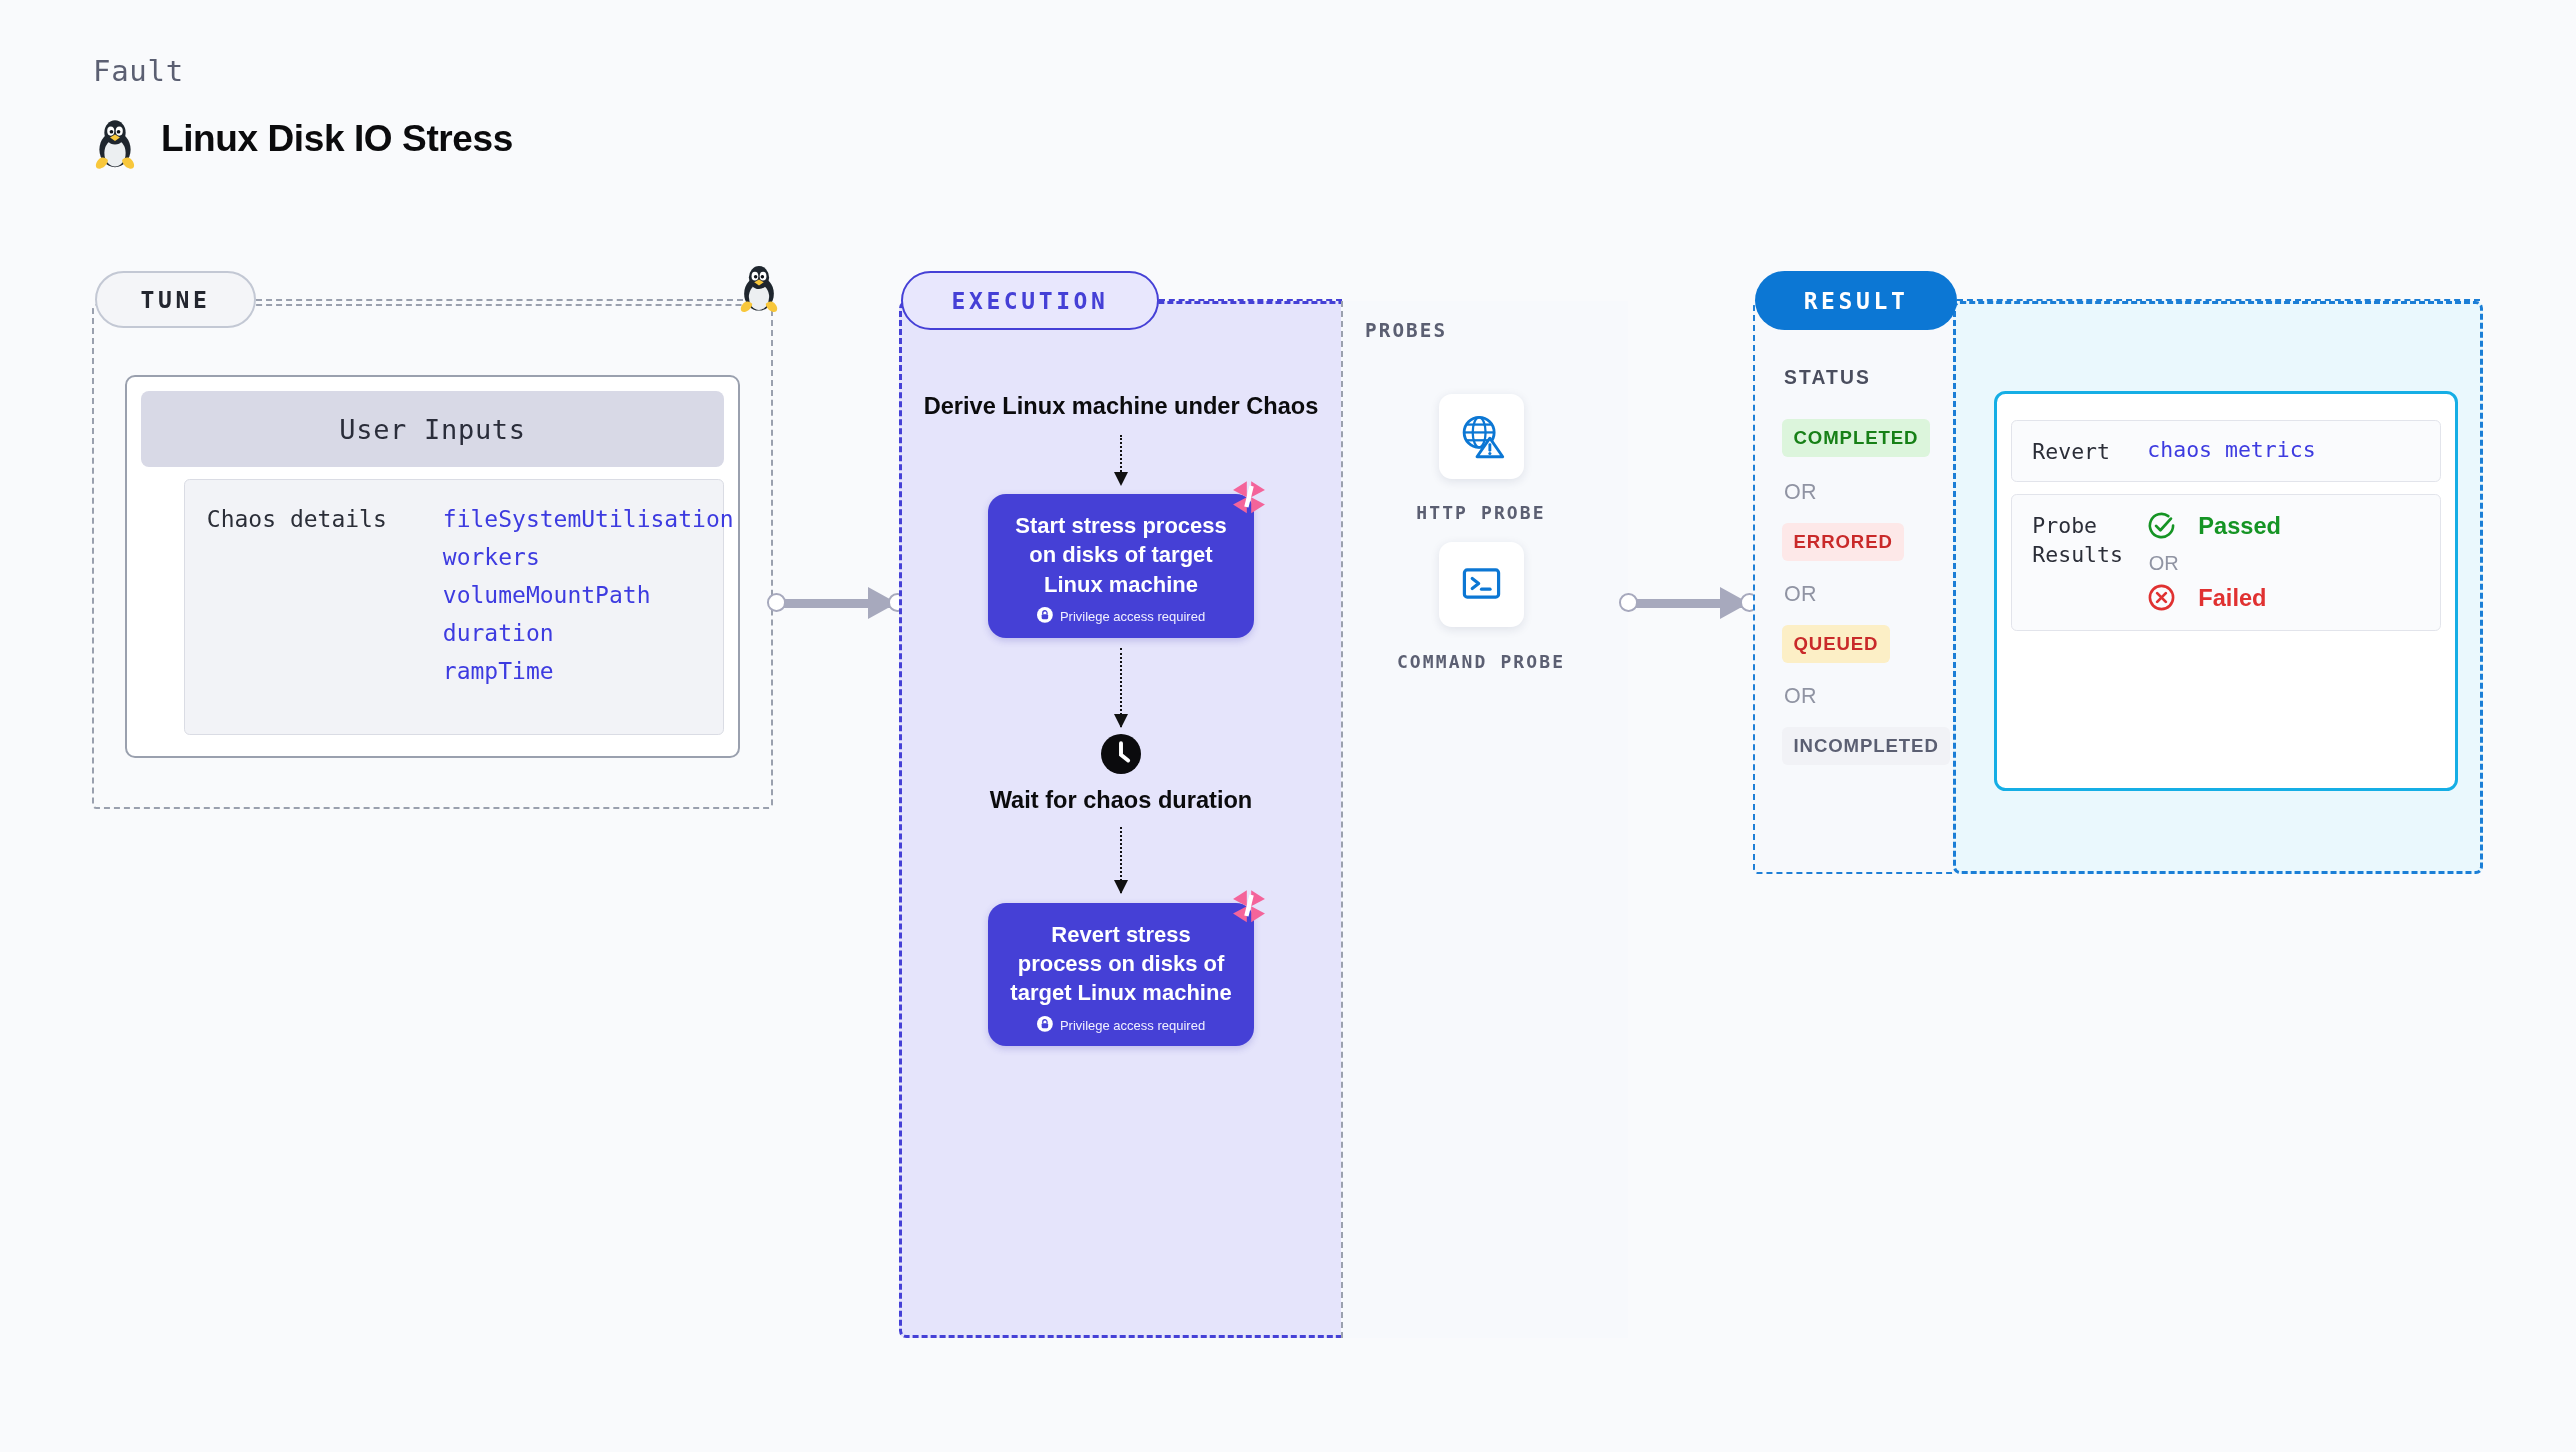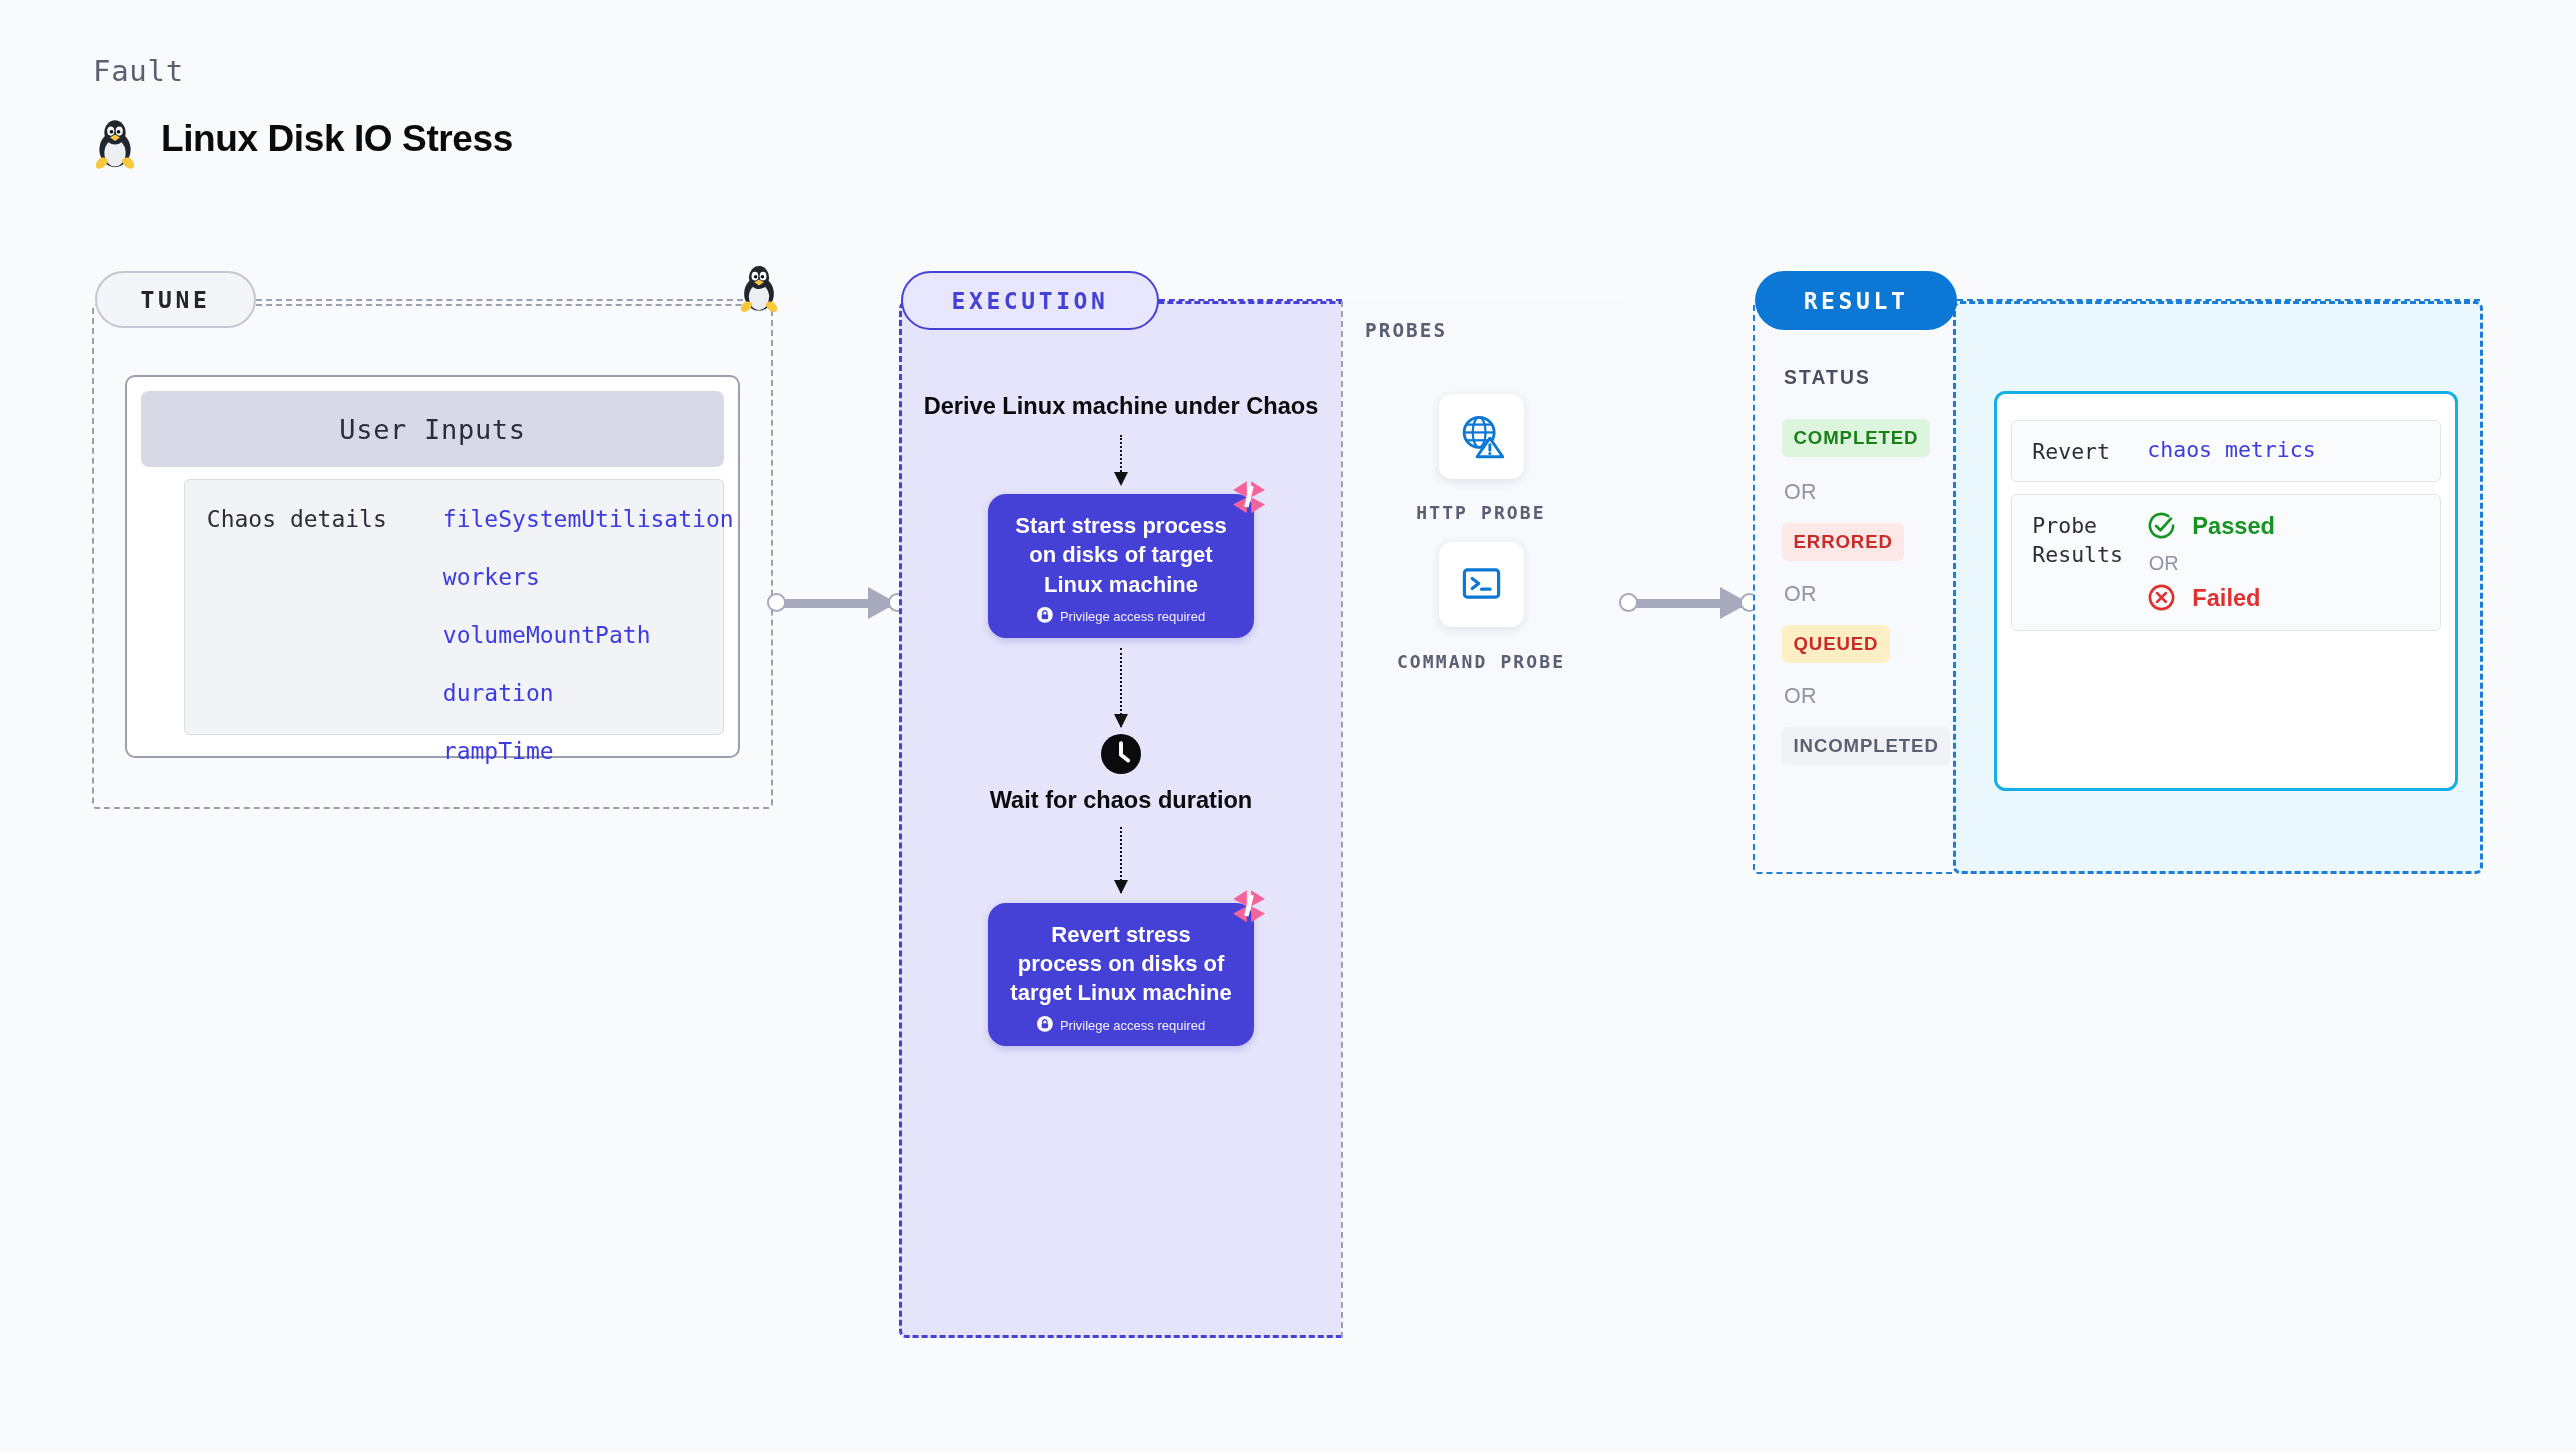--- a/index.html
+++ b/index.html
@@ -91,21 +91,21 @@
   }
   .inputs-body {
     margin-top: 11.5px; height: 256px; background: #F2F3F7;
     border: 1.4px solid #DADCE4; border-radius: 5.7px;
     display: flex; padding: 26px 21.5px 0 21.5px; margin-left: 43px;
   }
   .inputs-key {
     font-family: "DejaVu Sans Mono", monospace; font-size: 23px;
     color: #2B2E38; white-space: nowrap; width: 236px; flex: none;
   }
-  .inputs-vals { display: flex; flex-direction: column; gap: 32px; }
+  .inputs-vals { display: flex; flex-direction: column; gap: 12px; }
   .inputs-vals span {
     font-family: "DejaVu Sans Mono", monospace; font-size: 23px; color: #3D3BE0;
   }
 
   
   .exec-col {
     position: absolute; left: 899px; top: 344px; width: 444px;
     display: flex; flex-direction: column; align-items: center;
   }
   .exec-head-text {
@@ -188,21 +188,21 @@
     margin-top: 11.5px; background: #FAFBFD; border: 1.4px solid #E2E4EB;
     border-radius: 5.7px; display: flex; padding: 15.8px 20px;
   }
   .output-row .k {
     font-family: "DejaVu Sans Mono", monospace; font-size: 21.5px;
     color: #2B2E38; width: 115px; flex: none; line-height: 1.35;
   }
   .output-row .v {
     font-family: "DejaVu Sans Mono", monospace; font-size: 21.5px; color: #3D3BE0;
   }
-  .pr-line { display: flex; align-items: center; gap: 16px; }
+  .pr-line { display: flex; align-items: center; gap: 22px; }
   .pr-line .t { font-size: 23.6px; font-weight: 700; }
   .pr-pass .t { color: #159424; }
   .pr-fail .t { color: #E03131; }
   .pr-or { margin: 10px 0 8.6px 1.4px; font-size: 20px; color: #9094A3; }
 
   
   .conn { position: absolute; height: 33px; }
   .conn .bar { position: absolute; left: 15.8px; top: 12px; height: 8.6px; background: #A7A9BD; }
   .conn .tip {
     position: absolute; top: 0; width: 0; height: 0;

